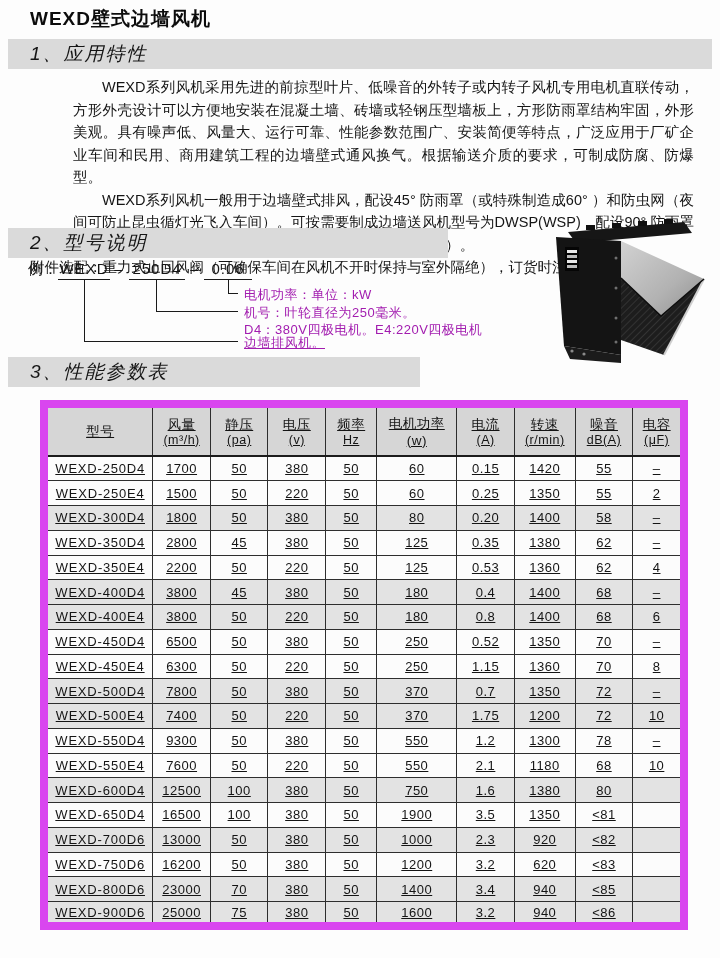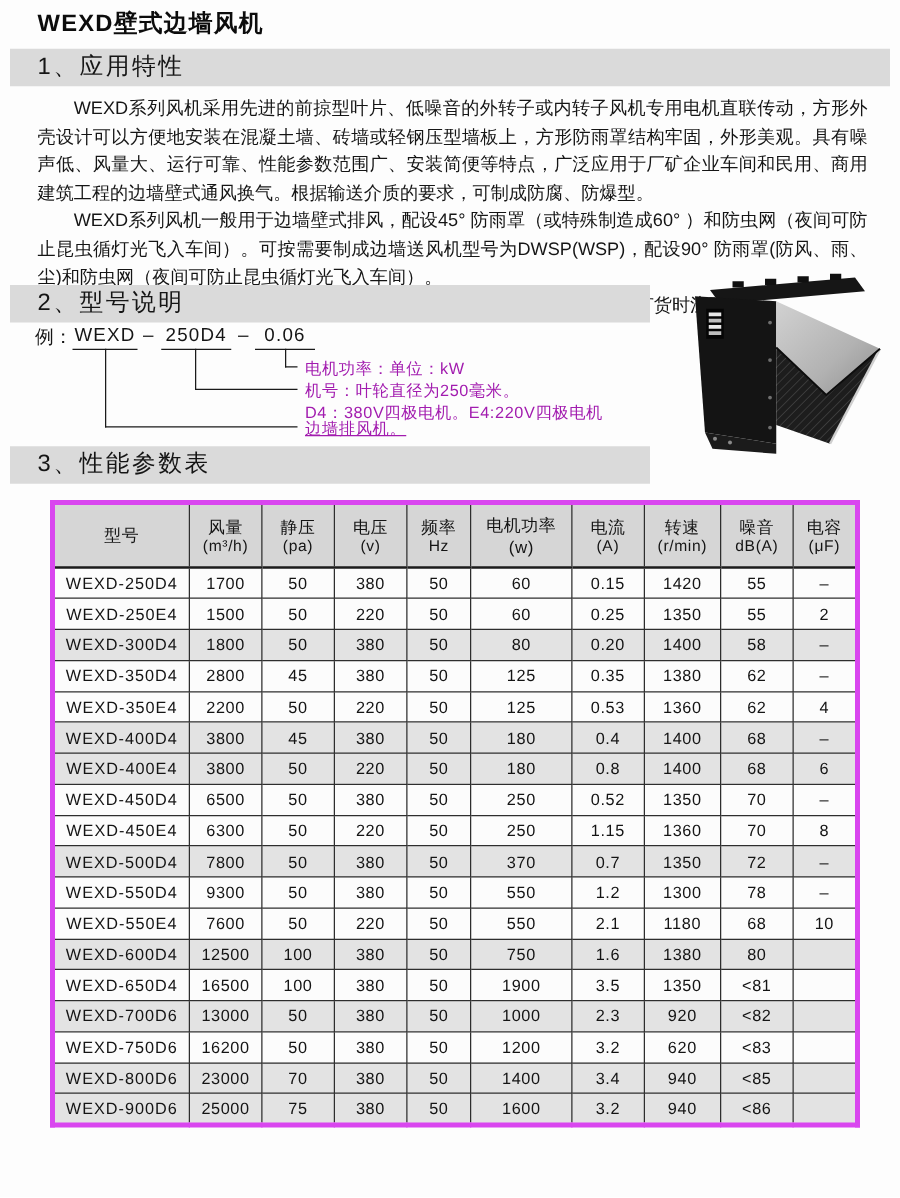--- a/index.html
+++ b/index.html
@@ -15,32 +15,32 @@
 
   .doc-title {
     position:absolute; left:30px; top:6px;
     font-size:19px; font-weight:bold; letter-spacing:1px; color:#0c0c0c;
   }
 
   .section-bar {
     position:absolute; left:8px; height:30px;
     background:#dadada;
     font-size:19px; color:#151515;
-    line-height:30px; padding-left:22px; letter-spacing:2px;
+    line-height:30px; padding-left:22px; letter-spacing:2px;font-style:italic;
   }
   .bar-1 { top:39px; width:704px; }
-  .bar-2 { top:228px; width:512px; }
-  .bar-3 { top:357px; width:512px; }
+  .bar-2 { top:228px; width:440px; }
+  .bar-3 { top:357px; width:412px; }
 
   .body-text {
     position:absolute; left:30px; top:76px; width:664px;
     font-size:14.5px; line-height:22.5px; color:#151515;
     text-align:justify;
   }
-  .body-text p.indent { text-indent:2em; }
+  .body-text p.indent { text-indent:2em;margin-left:43px; }
 
   
   .diagram { position:absolute; left:0; top:0; width:720px; height:0; }
   .model-part {
     position:absolute; top:260px; font-size:15px; color:#151515;
     text-align:center; letter-spacing:1px;
   }
   .model-prefix { left:28px; letter-spacing:0; }
   .u { border-bottom:1.5px solid #1a1a1a; padding-bottom:2px; }
   .part-1 { left:58px;  width:52px; }
@@ -67,22 +67,22 @@
   .co-size2 { top:321px; }
   .co-type  { top:334px;text-decoration:underline; }
 
   
   .fan-photo { position:absolute; left:534px; top:218px; width:184px; height:148px; }
 
   
   .table-wrap { position:absolute; left:40px; top:400px; width:648px; }
   table.spec {
     width:100%; border-collapse:collapse; table-layout:fixed;
-    border:4px solid #d946ef;
-    font-size:13px; color:#141414;
+    border:8px solid #d946ef;
+    font-size:13px; color:#141414;text-decoration:underline;
   }
   table.spec th, table.spec td {
     border:1px solid #2e2e2e;
     text-align:center; vertical-align:middle;
     height:24.75px; padding:0 2px;
     background:#fcfcfc;
     letter-spacing:0.5px;
   }
   table.spec th {
     background:#d6d6d6; font-weight:normal;
@@ -347,20 +347,32 @@
             <td>7800</td>
             <td>50</td>
             <td>380</td>
             <td>50</td>
             <td>370</td>
             <td>0.7</td>
             <td>1350</td>
             <td>72</td>
             <td>–</td>
           </tr>
+          <tr class="shaded">
+            <td>WEXD-500E4</td>
+            <td>7400</td>
+            <td>50</td>
+            <td>220</td>
+            <td>50</td>
+            <td>370</td>
+            <td>1.75</td>
+            <td>1200</td>
+            <td>72</td>
+            <td>10</td>
+          </tr>
           <tr>
             <td>WEXD-550D4</td>
             <td>9300</td>
             <td>50</td>
             <td>380</td>
             <td>50</td>
             <td>550</td>
             <td>1.2</td>
             <td>1300</td>
             <td>78</td>

